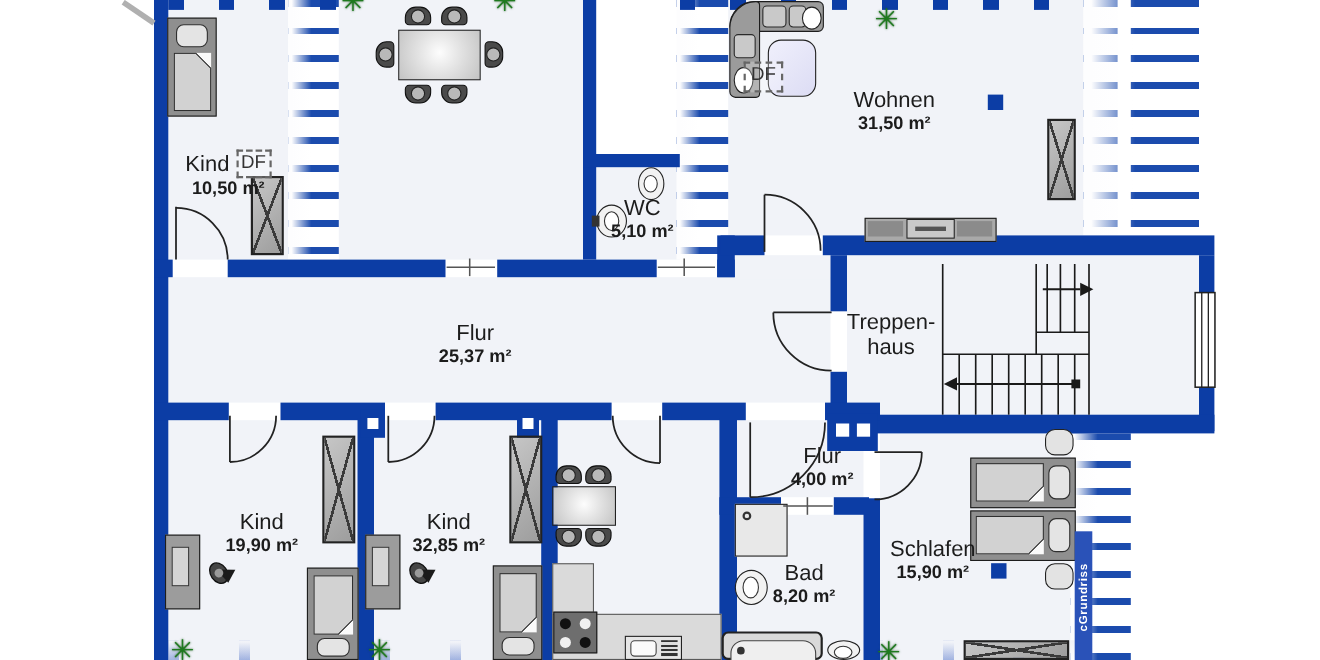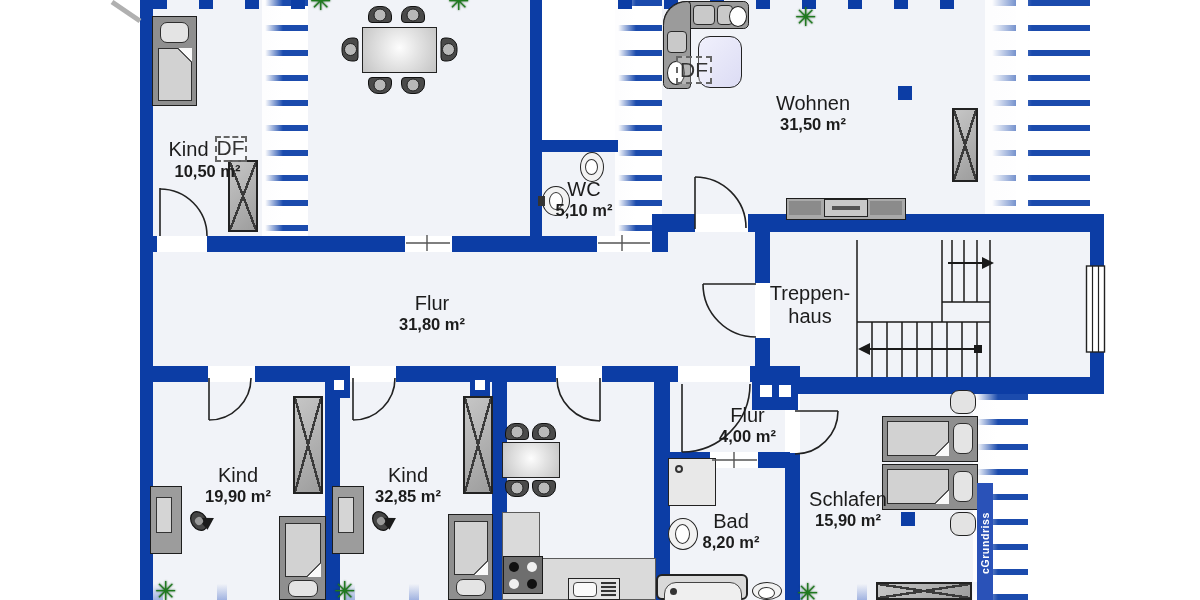--- a/index.html
+++ b/index.html
@@ -17,22 +17,22 @@
      repeating-linear-gradient(to right,var(--wall) 0 14px,transparent 14px 46px);}
   .bband{position:absolute;z-index:2;background:
      repeating-linear-gradient(to right,rgba(96,126,205,.55) 0 10px,transparent 10px 64px);}
   .bband .fadeT{position:absolute;inset:0;
      background:linear-gradient(to bottom,var(--floor) 10%,rgba(241,243,248,0));}
   .pillar{position:absolute;background:var(--wall);z-index:4;}
   .pillar .hole{position:absolute;background:#fff;}
   .label{position:absolute;z-index:7;text-align:center;color:#1c1c1c;line-height:1.15;}
   .rn{font-size:20px;}
   .ra{font-size:16.5px;font-weight:bold;}
-  .dashbox{border:2px dashed #666;color:#333;font-size:21px;display:flex;
-     align-items:flex-end;justify-content:center;z-index:7;background:rgba(255,255,255,.25);}
+  .dashbox{border:2px dashed #666;color:#333;font-size:17px;display:flex;
+     align-items:flex-start;justify-content:center;z-index:7;background:rgba(255,255,255,.25);}
   .furn{position:absolute;z-index:5;}
   .xbox{border:2px solid #222;
      background-image:
        linear-gradient(to bottom right,transparent calc(50% - 1.2px),#3a3a3a calc(50% - 1.2px) calc(50% + 1.2px),transparent calc(50% + 1.2px)),
        linear-gradient(to top right,transparent calc(50% - 1.2px),#3a3a3a calc(50% - 1.2px) calc(50% + 1.2px),transparent calc(50% + 1.2px)),
        linear-gradient(135deg,#c6c6c6,#9d9d9d);}
   .bedframe{background:#8f8f8f;border:1.5px solid #1d1d1d;}
   .mattress{position:absolute;background:#d2d2d2;border:1px solid #2f2f2f;}
   .pillow{position:absolute;background:#e4e4e4;border:1px solid #2f2f2f;border-radius:7px;}
   .fold-br{position:absolute;right:-1px;bottom:-1px;width:14px;height:14px;
@@ -371,27 +371,27 @@
       <span class="dashbox" style="position:relative;width:32px;height:26px">
           <span>DF</span>
         </span>
     </div>
     <div class="ra">10,50 m²</div>
   </div>
   <div class="label" style="left:548px;top:178px;width:72px">
     <div class="rn">WC</div>
     <div class="ra">5,10 m²</div>
   </div>
-  <div class="label" style="left:758px;top:92px;width:110px">
+  <div class="label" style="left:758px;top:80px;width:110px">
     <div class="rn">Wohnen</div>
     <div class="ra">31,50 m²</div>
   </div>
   <div class="label" style="left:382px;top:292px;width:100px">
     <div class="rn">Flur</div>
-    <div class="ra">31,80 m²</div>
+    <div class="ra">25,37 m²</div>
   </div>
   <div class="label" style="left:758px;top:282px;width:104px">
     <div class="rn">Treppen-</div>
     <div class="rn">haus</div>
   </div>
   <div class="label" style="left:188px;top:464px;width:100px">
     <div class="rn">Kind</div>
     <div class="ra">19,90 m²</div>
   </div>
   <div class="label" style="left:358px;top:464px;width:100px">

